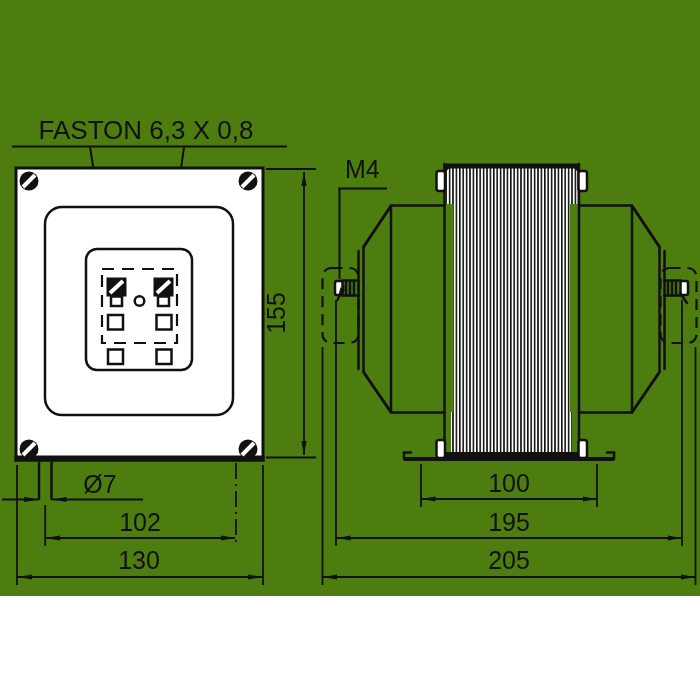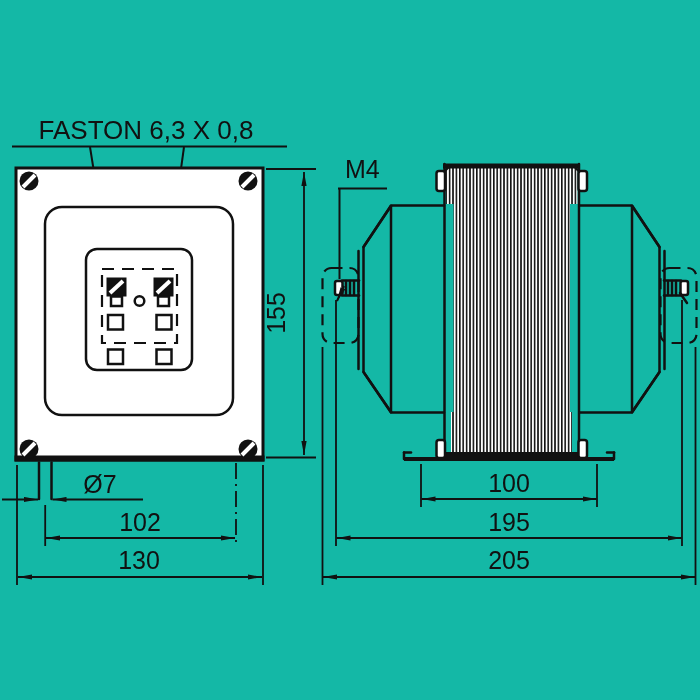--- a/index.html
+++ b/index.html
@@ -1,16 +1,16 @@
 <!DOCTYPE html>
 <html><head>
 <meta charset="utf-8">
 <style>
   html,body{margin:0;padding:0;background:#ffffff;}
-  .page{width:700px;height:700px;background:#14b8a6;position:relative;overflow:hidden;}
+  .page{width:700px;height:596px;background:#4d7c0f;position:relative;overflow:hidden;}
   svg{display:block;}
   text{font-family:"Liberation Sans","DejaVu Sans",sans-serif;fill:#111;}
   .dimtxt{font-size:25px;}
   .lbltxt{font-size:26px;}
   .ln{stroke:#111;stroke-width:2.5;fill:none;stroke-linecap:round;stroke-linejoin:round;}
   .lnthick{stroke:#111;stroke-width:4;fill:none;stroke-linecap:butt;}
   .plate{stroke:#111;stroke-width:3;fill:#fff;}
   .dim{stroke:#111;stroke-width:1.8;fill:none;stroke-linecap:butt;}
   .leader{stroke:#111;stroke-width:2;fill:none;}
   .dashed{stroke:#111;stroke-width:2.2;fill:none;stroke-dasharray:12 8;}

